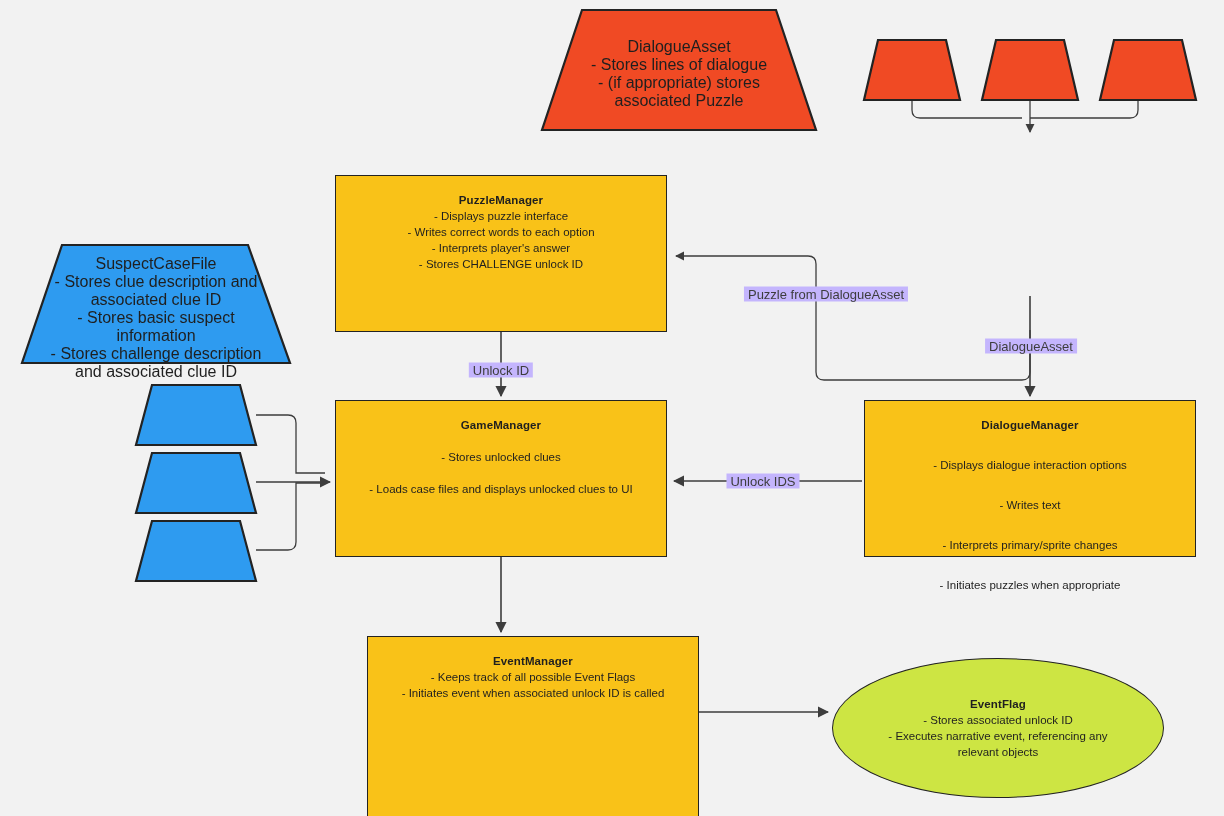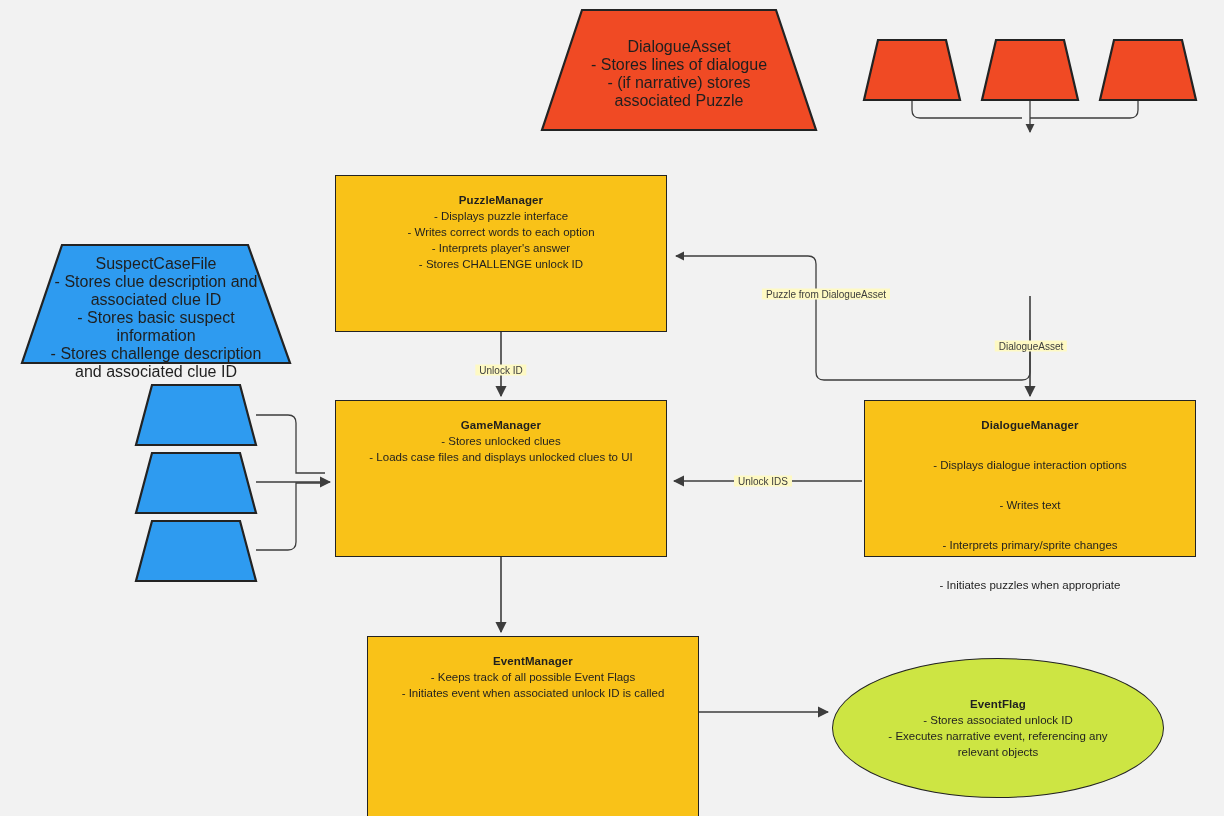--- a/index.html
+++ b/index.html
@@ -68,23 +68,23 @@
     height: 100%;
     display: flex;
     flex-direction: column;
     align-items: center;
     text-align: center;
     color: #1f1f1f;
     pointer-events: none;
   }
   .edge-label {
     position: absolute;
-    font-size: 10px;
+    font-size: 13px;
     color: #3d3d3d;
-    background: #fef9c3;
+    background: #c4b5fd;
     padding: 0 4px;
     white-space: nowrap;
     transform: translate(-50%, -50%);
     font-family: "Liberation Sans", sans-serif;
   }
 </style>
 </head>
 <body>
 
 <div id="canvas">
@@ -126,21 +126,21 @@
   <div class="edge-label" style="left:1031px; top:346px;">DialogueAsset</div>
   <div class="edge-label" style="left:763px; top:481px;">Unlock IDS</div>
 
   <div class="trap-border" style="left:540px; top:8px; width:278px; height:124px;">
     <svg width="278" height="124" viewBox="0 0 278 124">
       <polygon points="42,2 236,2 276,122 2,122" fill="#f04a24" stroke="#232323" stroke-width="2.2"></polygon>
     </svg>
     <div class="trap-label" style="padding-top:30px;">
       <div class="title">DialogueAsset</div>
       <div class="line">- Stores lines of dialogue</div>
-      <div class="line">- (if narrative) stores</div>
+      <div class="line">- (if appropriate) stores</div>
       <div class="line">associated Puzzle</div>
     </div>
   </div>
 
   <div class="trap-border" style="left:862px; top:38px; width:100px; height:64px;">
     <svg width="100" height="64" viewBox="0 0 100 64">
       <polygon points="16,2 84,2 98,62 2,62" fill="#f04a24" stroke="#232323" stroke-width="2.2"></polygon>
     </svg>
   </div>
   <div class="trap-border" style="left:980px; top:38px; width:100px; height:64px;">
@@ -186,21 +186,21 @@
   </div>
 
   <div class="node rect" style="left:335px; top:175px; width:332px; height:157px;">
     <div class="title">PuzzleManager</div>
     <div class="line">- Displays puzzle interface</div>
     <div class="line">- Writes correct words to each option</div>
     <div class="line">- Interprets player's answer</div>
     <div class="line">- Stores CHALLENGE unlock ID</div>
   </div>
 
-  <div class="node rect" style="left:335px; top:400px; width:332px; height:157px;">
+  <div class="node rect" style="left:335px; top:400px; width:332px; height:157px;gap:16px;">
     <div class="title">GameManager</div>
     <div class="line">- Stores unlocked clues</div>
     <div class="line">- Loads case files and displays unlocked clues to UI</div>
   </div>
 
   <div class="node rect" style="left:335px; top:636px; width:332px; height:188px;margin-left:32px;">
     <div class="title">EventManager</div>
     <div class="line">- Keeps track of all possible Event Flags</div>
     <div class="line">- Initiates event when associated unlock ID is called</div>
   </div>

